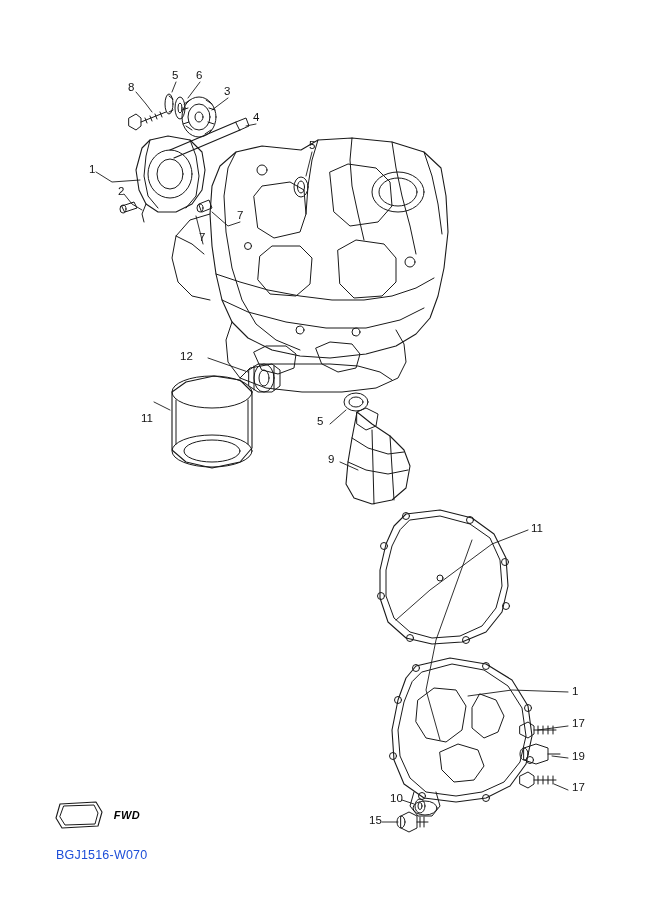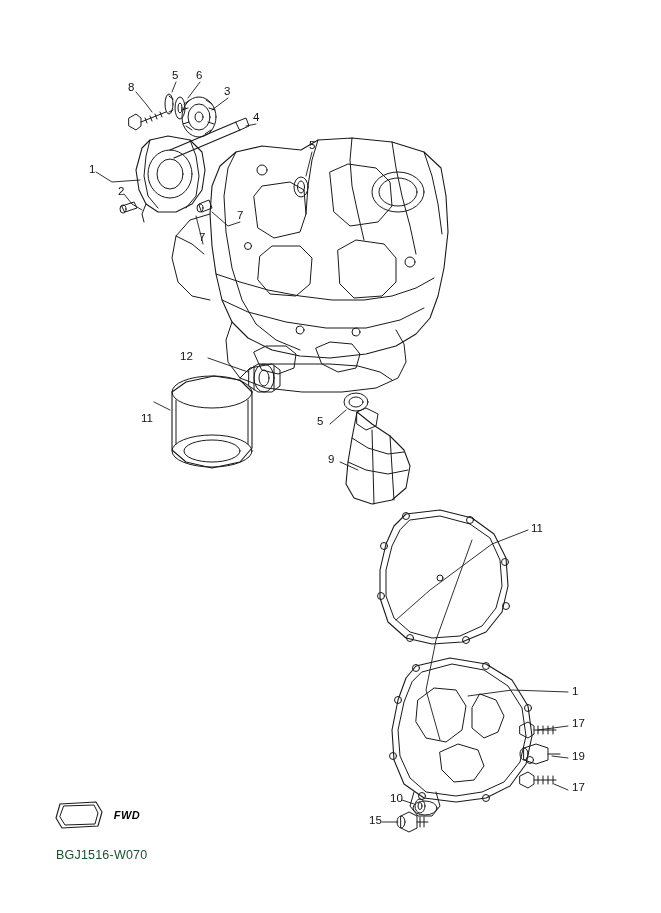--- a/index.html
+++ b/index.html
@@ -34,21 +34,21 @@
     color: #111111;
     line-height: 1;
     white-space: nowrap;
   }
   #partcode {
     position: absolute;
     left: 56px;
     top: 848px;
     font-size: 12.5px;
     letter-spacing: 0.2px;
-    color: #14532d;
+    color: #1d4ed8;
   }
   #fwd-badge {
     position: absolute;
     left: 58px;
     top: 800px;
     width: 46px;
     height: 30px;
   }
   #fwd-badge .fwdtext {
     position: absolute;

